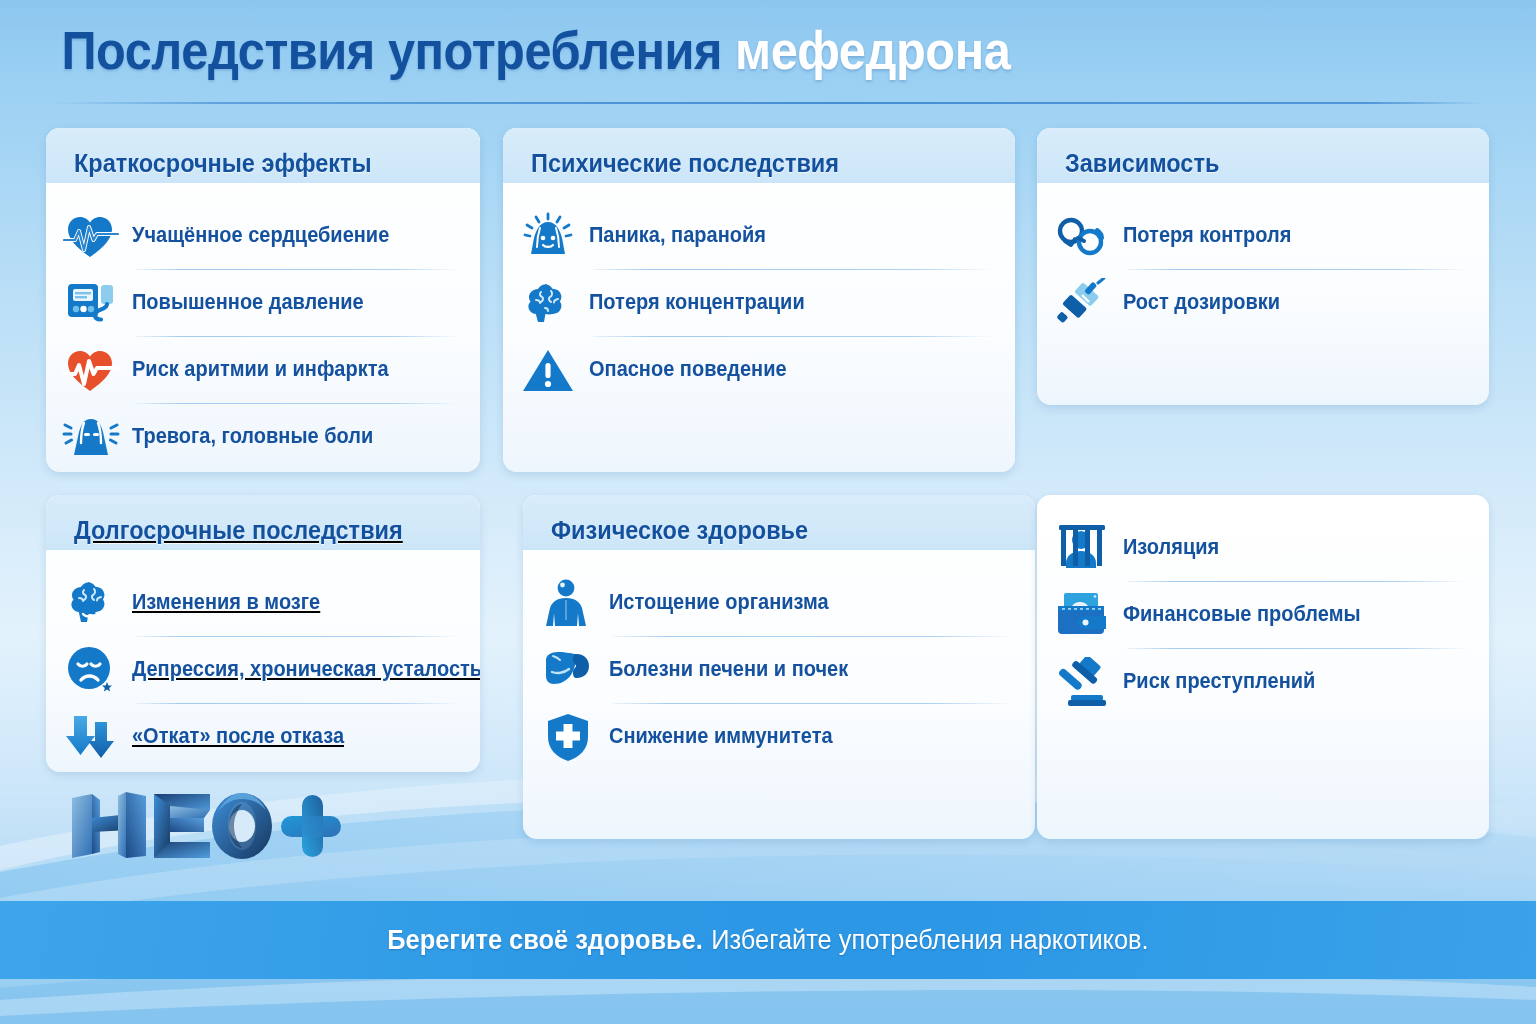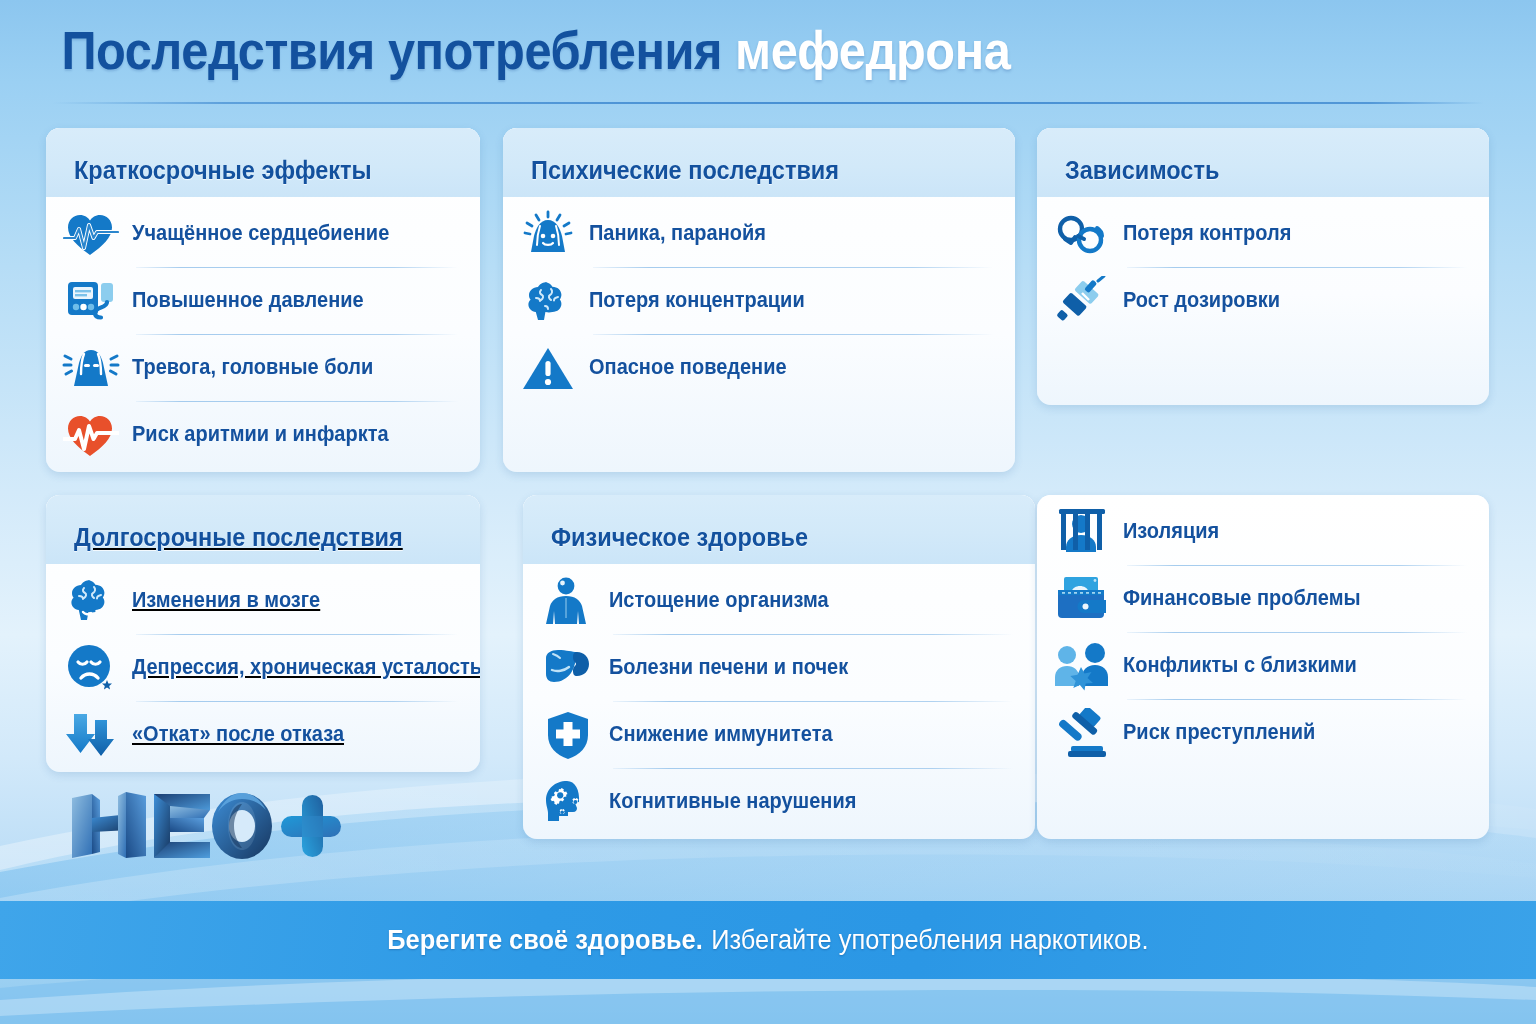--- a/index.html
+++ b/index.html
@@ -29,35 +29,35 @@
   
   .grid{position:absolute;left:0;top:0;width:1536px;height:1024px;}
   .card{
     position:absolute;
     border-radius:14px;
     background:linear-gradient(180deg,#ffffff 0%,#fbfdff 60%,#eef6fd 100%);
     box-shadow:0 3px 9px rgba(40,100,160,.16), 0 1px 0 rgba(255,255,255,.9) inset;
     overflow:hidden;
   }
   .card-head{
-    height:69px;
+    height:55px;
     background:linear-gradient(180deg,#d8ecfa 0%,#d2e9f9 55%,#cbe5f8 100%);
     display:flex;align-items:center;
     padding:16px 0 0 28px;
     box-sizing:border-box;
     text-align:right;
   }
   .card-title{
     color:#13519e;font-size:25px;font-weight:700;
     font-family:"Liberation Sans Narrow","Liberation Sans",sans-serif;
     transform:scaleX(.94);transform-origin:left center;
     white-space:nowrap;
     text-shadow:0 1px 1px rgba(255,255,255,.75);
   }
-  .card-body{padding:3px 16px 10px 14px;}
+  .card-body{padding:19px 16px 10px 14px;}
   .row{
     position:relative;
     display:flex;align-items:center;
     height:67px;
   }
   .row + .row::before{
     content:"";position:absolute;left:76px;right:6px;top:0;height:1px;
     background:linear-gradient(90deg,rgba(150,195,235,.15) 0%,rgba(150,195,235,.85) 14%,rgba(150,195,235,.75) 80%,rgba(150,195,235,0) 100%);
   }
   .row-icon{
@@ -154,40 +154,40 @@
             <circle cx="27" cy="32" r="3.2" fill="#6fbde9"></circle>
             <rect x="37" y="8" width="12" height="19" rx="3" fill="#8ccdee"></rect>
             <path d="M43 27c0 7-12 4-12 11 0 3.5 3 4.5 6 4.5" fill="none" stroke="#1479c8" stroke-width="4.2" stroke-linecap="round"></path>
           </svg>
         </div>
         <div class="row-label">Повышенное давление</div>
       </div>
 
       <div class="row">
         <div class="row-icon">
+          <svg width="56" height="50" viewBox="0 0 56 50">
+            <path d="M27 46C14 37 5 28 5 18.5 5 11 10.5 6 17 6c4.5 0 8 2.4 10 5.6C29 8.4 32.5 6 37 6c6.5 0 12 5 12 12.5C49 28 40 37 27 46z" fill="#e8502b"></path>
+            <path d="M1 29h11l4-9 5 19 5-23 4.5 13 3.5-6h21" fill="none" stroke="#ffffff" stroke-width="4" stroke-linejoin="round" stroke-linecap="round"></path>
+          </svg>
+        </div>
+        <div class="row-label">Риск аритмии и инфаркта</div>
+      </div>
+
+      <div class="row">
+        <div class="row-icon">
           <svg width="58" height="50" viewBox="0 0 58 50">
             <path d="M29 7c7 0 10 6 12 13l5 23H12l5-23C19 13 22 7 29 7z" fill="#1479c8"></path>
             <path d="M22 11c-2 5-3 13-3 20M36 11c2 5 3 13 3 20" stroke="#ffffff" stroke-width="2.4" fill="none" stroke-linecap="round"></path>
             <rect x="22" y="21" width="6" height="3" rx="1.5" fill="#ffffff"></rect>
             <rect x="31" y="21" width="6" height="3" rx="1.5" fill="#ffffff"></rect>
             <path d="M9 16l-6-3M9 22H2M9.5 28l-5.5 3" stroke="#1479c8" stroke-width="3" stroke-linecap="round"></path>
             <path d="M49 16l6-3M49 22h7M48.5 28l5.5 3" stroke="#1479c8" stroke-width="3" stroke-linecap="round"></path>
           </svg>
         </div>
         <div class="row-label">Тревога, головные боли</div>
-      </div>
-
-      <div class="row">
-        <div class="row-icon">
-          <svg width="56" height="50" viewBox="0 0 56 50">
-            <path d="M27 46C14 37 5 28 5 18.5 5 11 10.5 6 17 6c4.5 0 8 2.4 10 5.6C29 8.4 32.5 6 37 6c6.5 0 12 5 12 12.5C49 28 40 37 27 46z" fill="#e8502b"></path>
-            <path d="M1 29h11l4-9 5 19 5-23 4.5 13 3.5-6h21" fill="none" stroke="#ffffff" stroke-width="4" stroke-linejoin="round" stroke-linecap="round"></path>
-          </svg>
-        </div>
-        <div class="row-label">Риск аритмии и инфаркта</div>
       </div>
 
     </div>
   </div>
 
   <div class="card" style="left:503px;top:128px;width:512px;height:344px;">
     <div class="card-head">
       <div class="card-title">Психические последствия</div>
     </div>
     <div class="card-body">
@@ -354,36 +354,20 @@
       <div class="row">
         <div class="row-icon">
           <svg width="52" height="52" viewBox="0 0 52 52">
             <path d="M26 3l20 7v16c0 12-8 20-20 24C14 46 6 38 6 26V10z" fill="#1479c8"></path>
             <path d="M21.5 13h9v7.5H38v9h-7.5V37h-9v-7.5H14v-9h7.5z" fill="#ffffff"></path>
           </svg>
         </div>
         <div class="row-label">Снижение иммунитета</div>
       </div>
 
-      <div class="row">
-        <div class="row-icon">
-          <svg width="54" height="52" viewBox="0 0 54 52">
-            <path d="M26 5C14 5 5 13 5 24c0 6 2 9 2 13v8h11v-5h9v-4h5c3 0 4-2 4-4l-2-5 4-1C39 14 34 5 26 5z" fill="#1479c8"></path>
-            <g fill="#ffffff">
-              <path d="M18 13l1.6.3.9-1.4 2.3 1.3-.4 1.6 1.2 1.2 1.6-.4 1.3 2.3-1.4.9.3 1.6-2.6.5-.6 1.5 1 1.3-1.9 1.9-1.3-1-1.5.6-.5 2.6-1.6-.3-.9 1.4-2.3-1.3.4-1.6-1.2-1.2-1.6.4-1.3-2.3 1.4-.9-.3-1.6 2.6-.5.6-1.5-1-1.3 1.9-1.9 1.3 1 1.5-.6z"></path>
-              <circle cx="19.2" cy="19.3" r="3.1" fill="#1479c8"></circle>
-              <path d="M33 22l1.4.9 1.4-.9 1.6 1.6-.9 1.4.9 1.4-1.6 1.6-1.4-.9-1.4.9-1.6-1.6.9-1.4-.9-1.4z"></path>
-              <circle cx="34.4" cy="26.1" r="2" fill="#1479c8"></circle>
-              <path d="M20 33l1.2.7 1.2-.7 1.3 1.3-.7 1.2.7 1.2-1.3 1.3-1.2-.7-1.2.7-1.3-1.3.7-1.2-.7-1.2z"></path>
-              <circle cx="21.2" cy="36.3" r="1.7" fill="#1479c8"></circle>
-            </g>
-          </svg>
-        </div>
-        <div class="row-label">Когнитивные нарушения</div>
-      </div>
 
     </div>
   </div>
 
   <div class="card" style="left:1037px;top:495px;width:452px;height:344px;">
     <div class="card-body">
 
       <div class="row">
         <div class="row-icon">
           <svg width="54" height="52" viewBox="0 0 54 52">
@@ -418,32 +402,20 @@
                 <rect x="38" y="17" width="3" height="1.8"></rect>
               <rect x="44" y="17" width="3" height="1.8"></rect>
             </g>
             <path d="M30 25h22v13H30c-3.6 0-6.5-2.9-6.5-6.5S26.4 25 30 25z" fill="#1479c8"></path>
             <circle cx="31.5" cy="31.5" r="3" fill="#eaf6fd"></circle>
           </svg>
         </div>
         <div class="row-label">Финансовые проблемы</div>
       </div>
 
-      <div class="row">
-        <div class="row-icon">
-          <svg width="58" height="50" viewBox="0 0 58 50">
-            <circle cx="14" cy="14" r="9" fill="#5fb4e8"></circle>
-            <path d="M14 25c-7 0-12 4.5-12 11v9h24v-9c0-6.5-5-11-12-11z" fill="#5fb4e8"></path>
-            <circle cx="42" cy="12" r="10" fill="#1479c8"></circle>
-            <path d="M42 24c-8 0-13 5-13 12v9h26v-9c0-7-5-12-13-12z" fill="#1479c8"></path>
-            <path d="M28 26l3.5 6.5 7-1.5-4 6 5.5 5-7.3.6-1.2 7-4.6-5.6-6.6 3 2.4-6.9-5.4-5 7.2-1.4z" fill="#2f93d8"></path>
-          </svg>
-        </div>
-        <div class="row-label">Конфликты с близкими</div>
-      </div>
 
       <div class="row">
         <div class="row-icon">
           <svg width="56" height="50" viewBox="0 0 56 50">
             <rect x="27" y="2" width="19" height="13" rx="2.5" transform="rotate(41 36 8)" fill="#1479c8"></rect>
             <rect x="16" y="12" width="30" height="7" rx="3" transform="rotate(41 31 15)" fill="#0f5fa8"></rect>
             <rect x="3" y="18" width="27" height="8" rx="4" transform="rotate(41 16 22)" fill="#1479c8"></rect>
             <rect x="17" y="38" width="32" height="6" rx="2" fill="#1479c8"></rect>
             <rect x="14" y="43" width="38" height="6" rx="2" fill="#0f5fa8"></rect>
           </svg>

